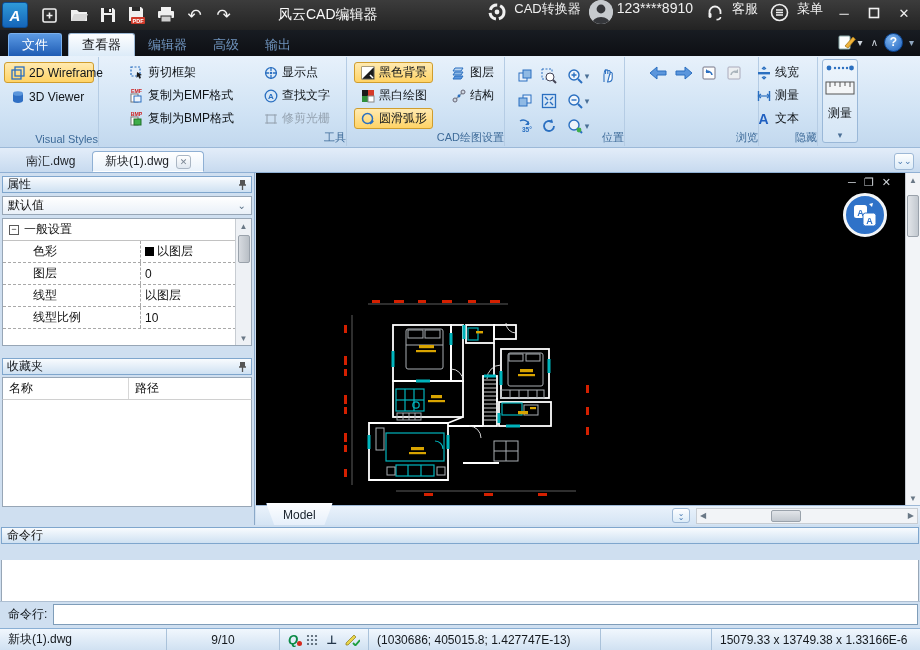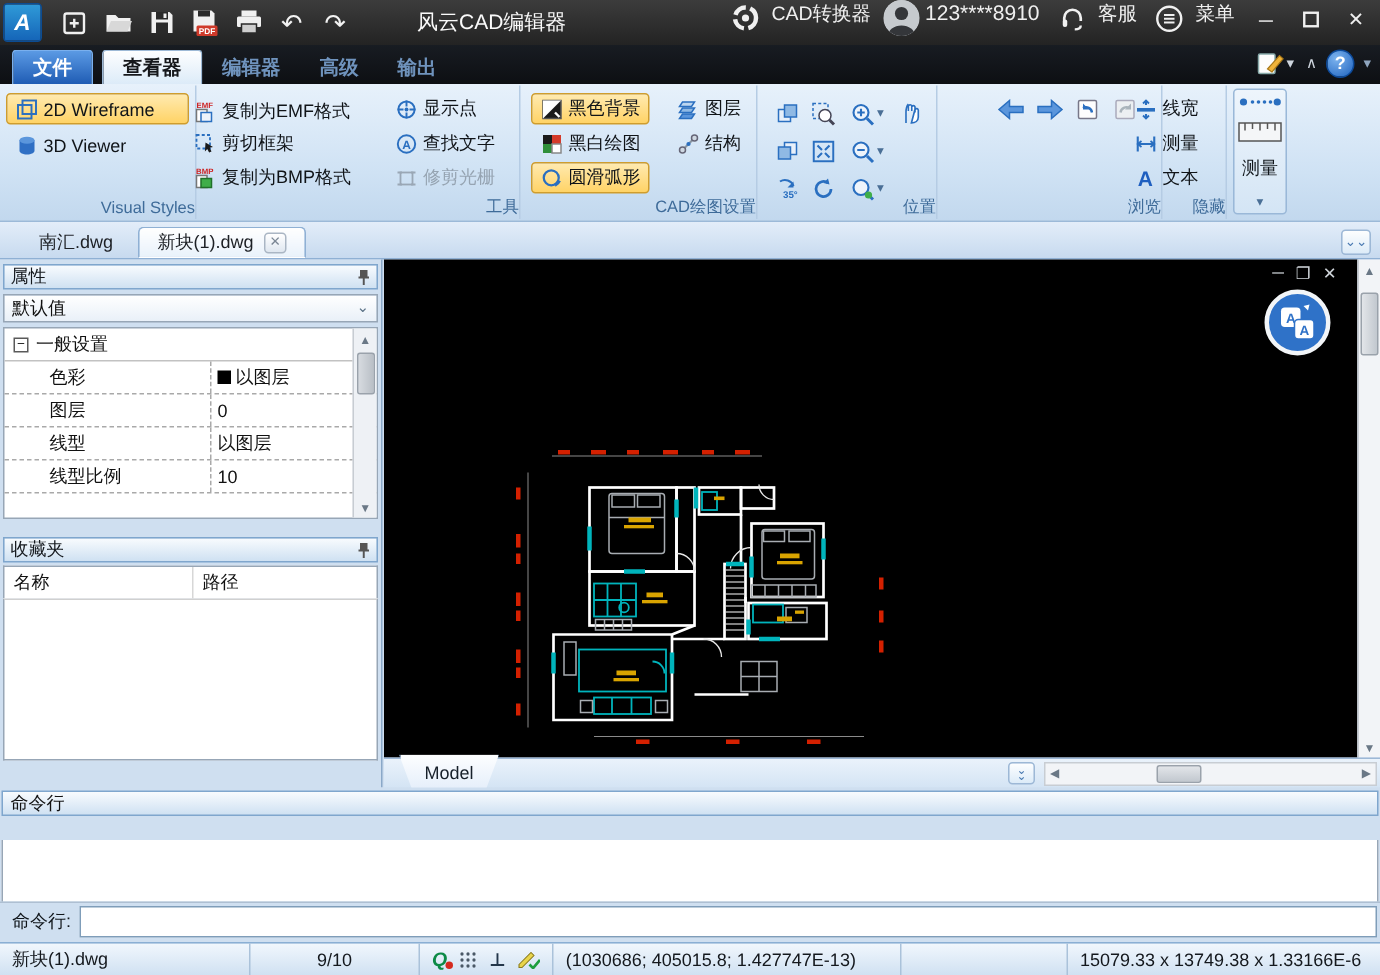--- a/index.html
+++ b/index.html
@@ -14,21 +14,21 @@
 .tbglyph{font-size:17px;color:#f2f2f2;line-height:1}
 .tb-title{position:absolute;left:278px;top:0;height:30px;display:flex;align-items:center;font-size:14px;color:#fafafa}
 .tbright{position:absolute;right:1px;top:0;height:30px;display:flex;align-items:flex-start;gap:4px;padding-right:2px}
 .tbtext{font-size:13px;color:#f0f0f0;margin-right:4px}
 .acct{font-size:14px}
 .winbtn{width:26px;height:26px;display:flex;align-items:center;justify-content:center;color:#f0f0f0;font-size:13px}
 .avatar{width:24px;height:24px;border-radius:50%;background:#c2c6cb;display:flex;align-items:flex-end;justify-content:center;overflow:hidden}
 
 
 .tabrow{position:absolute;left:0;top:30px;width:920px;height:26px;background:linear-gradient(#181c22,#0d0f13);display:flex;align-items:flex-end;padding-left:8px}
-.rtab{height:23px;padding:4px 13px;display:flex;align-items:center;font-weight:bold;color:#6f93bd;font-size:13px}
+.rtab{height:23px;padding:4px 13px;display:flex;align-items:center;font-weight:normal;color:#6f93bd;font-size:13px}
 .rtab.filetab{background:linear-gradient(#5b9ae4,#1f5cb4);color:#fff;border:1px solid #7ab0ee;border-bottom:none;border-radius:3px 3px 0 0;margin-right:6px}
 .rtab.active{background:linear-gradient(#fdfeff,#dcebf8);color:#16181b;border:1px solid #9db9d6;border-bottom:none;border-radius:3px 3px 0 0}
 .tabrow-right{position:absolute;right:4px;top:32px;display:flex;align-items:center;gap:4px}
 .mini-btn{height:20px;display:flex;align-items:center;justify-content:center;color:#cfd6de;font-size:10px;padding:0 2px}
 .helpbtn{width:19px;height:19px;border-radius:50%;background:radial-gradient(circle at 35% 30%,#7db4ef,#1e62be);border:1px solid #0d4a9a;color:#fff;font-weight:bold;display:flex;align-items:center;justify-content:center;font-size:12px}
 
 
 .ribbon{position:absolute;left:0;top:56px;width:920px;height:92px;background:linear-gradient(#e7f1fb,#cfe2f4 65%,#c2d8ee);border-bottom:1px solid #9cb9d8}
 .rgroup{position:absolute;top:1px;height:89px;border-right:1px solid #b5cce4}
 .rlabel{position:absolute;bottom:1px;left:0;width:100%;text-align:right;color:#3e6b99;font-size:11px}
@@ -203,21 +203,21 @@
       </svg>
     <span style="margin-left:2px">▾</span>
   </span>
   <span class="mini-btn">∧</span>
   <span class="helpbtn">?</span>
   <span class="mini-btn" style="color:#8fa6bf">▾</span>
 </div>
 
 <div class="ribbon">
 
-  <div class="rgroup" style="left:0;width:131px">
+  <div class="rgroup" style="left:0;width:99px">
     <div class="rbtn hl" style="margin:5px 4px 0">
       <span class="icg">
           <svg width="14" height="14" viewBox="0 0 14 14">
             <rect x="1" y="4" width="9" height="9" fill="none" stroke="#2a6fc0" stroke-width="1.3"></rect>
             <rect x="4" y="1" width="9" height="9" fill="none" stroke="#2a6fc0" stroke-width="1.3"></rect>
           </svg>
         </span>
       <span>2D Wireframe</span>
     </div>
     <div class="rbtn" style="margin:3px 4px 0">
@@ -227,38 +227,38 @@
             <ellipse cx="7" cy="3.5" rx="5" ry="2.3" fill="#5b96dc"></ellipse>
           </svg>
         </span>
       <span>3D Viewer</span>
     </div>
     <div class="rlabel">Visual Styles</div>
   </div>
 
   <div class="rgroup" style="left:117px;width:230px">
     <div style="position:absolute;left:6px;top:5px">
+      <div class="rbtn">
+        <span class="icg">
+            <svg width="14" height="14" viewBox="0 0 14 14">
+              <rect x="1" y="1" width="9" height="9" fill="none" stroke="#2a6fc0" stroke-width="1.2" stroke-dasharray="2 1.5"></rect>
+              <path d="M7 6l5 3-2.2.5L11 12l-1.6.7-1.2-2.4L6.6 12z" fill="#1a1a1a"></path>
+            </svg>
+          </span>
+        <span>剪切框架</span>
+      </div>
       <div class="rbtn" style="margin-top:2px">
         <span class="icg">
             <svg width="15" height="15" viewBox="0 0 15 15">
               <text x="7.5" y="5" font-size="5.2" fill="#c22" text-anchor="middle" font-weight="bold">EMF</text>
               <rect x="2" y="6" width="7" height="8" fill="#fff" stroke="#777"></rect>
               <rect x="5" y="8" width="7" height="6" fill="#eef4fb" stroke="#2a6fc0"></rect>
             </svg>
           </span>
         <span>复制为EMF格式</span>
-      </div>
-      <div class="rbtn">
-        <span class="icg">
-            <svg width="14" height="14" viewBox="0 0 14 14">
-              <rect x="1" y="1" width="9" height="9" fill="none" stroke="#2a6fc0" stroke-width="1.2" stroke-dasharray="2 1.5"></rect>
-              <path d="M7 6l5 3-2.2.5L11 12l-1.6.7-1.2-2.4L6.6 12z" fill="#1a1a1a"></path>
-            </svg>
-          </span>
-        <span>剪切框架</span>
       </div>
       <div class="rbtn" style="margin-top:2px">
         <span class="icg">
             <svg width="15" height="15" viewBox="0 0 15 15">
               <text x="7.5" y="5" font-size="5.2" fill="#c22" text-anchor="middle" font-weight="bold">BMP</text>
               <rect x="2" y="6" width="7" height="8" fill="#fff" stroke="#777"></rect>
               <rect x="5" y="8" width="7" height="6" fill="#3fae49" stroke="#20702a"></rect>
             </svg>
           </span>
         <span>复制为BMP格式</span>
@@ -424,21 +424,21 @@
             <path d="M11 11l4 4" stroke="#2a6fc0" stroke-width="2"></path>
             <circle cx="12" cy="12" r="2.4" fill="#3fae49"></circle>
           </svg>
           <span class="ddv">▾</span>
         </span>
       <span></span>
     </div>
     <div class="rlabel">位置</div>
   </div>
 
-  <div class="rgroup" style="left:655px;width:120px">
+  <div class="rgroup" style="left:639px;width:120px">
     <div style="position:absolute;left:10px;top:8px;display:flex;gap:8px;align-items:center">
       <span>
           <svg width="18" height="14" viewBox="0 0 18 14">
             <path d="M8 1v4h9v4H8v4L1 7z" fill="#5b96dc" stroke="#2a6fc0"></path>
           </svg>
         </span>
       <span>
           <svg width="18" height="14" viewBox="0 0 18 14">
             <path d="M10 1v4H1v4h9v4l7-6z" fill="#5b96dc" stroke="#2a6fc0"></path>
           </svg>

